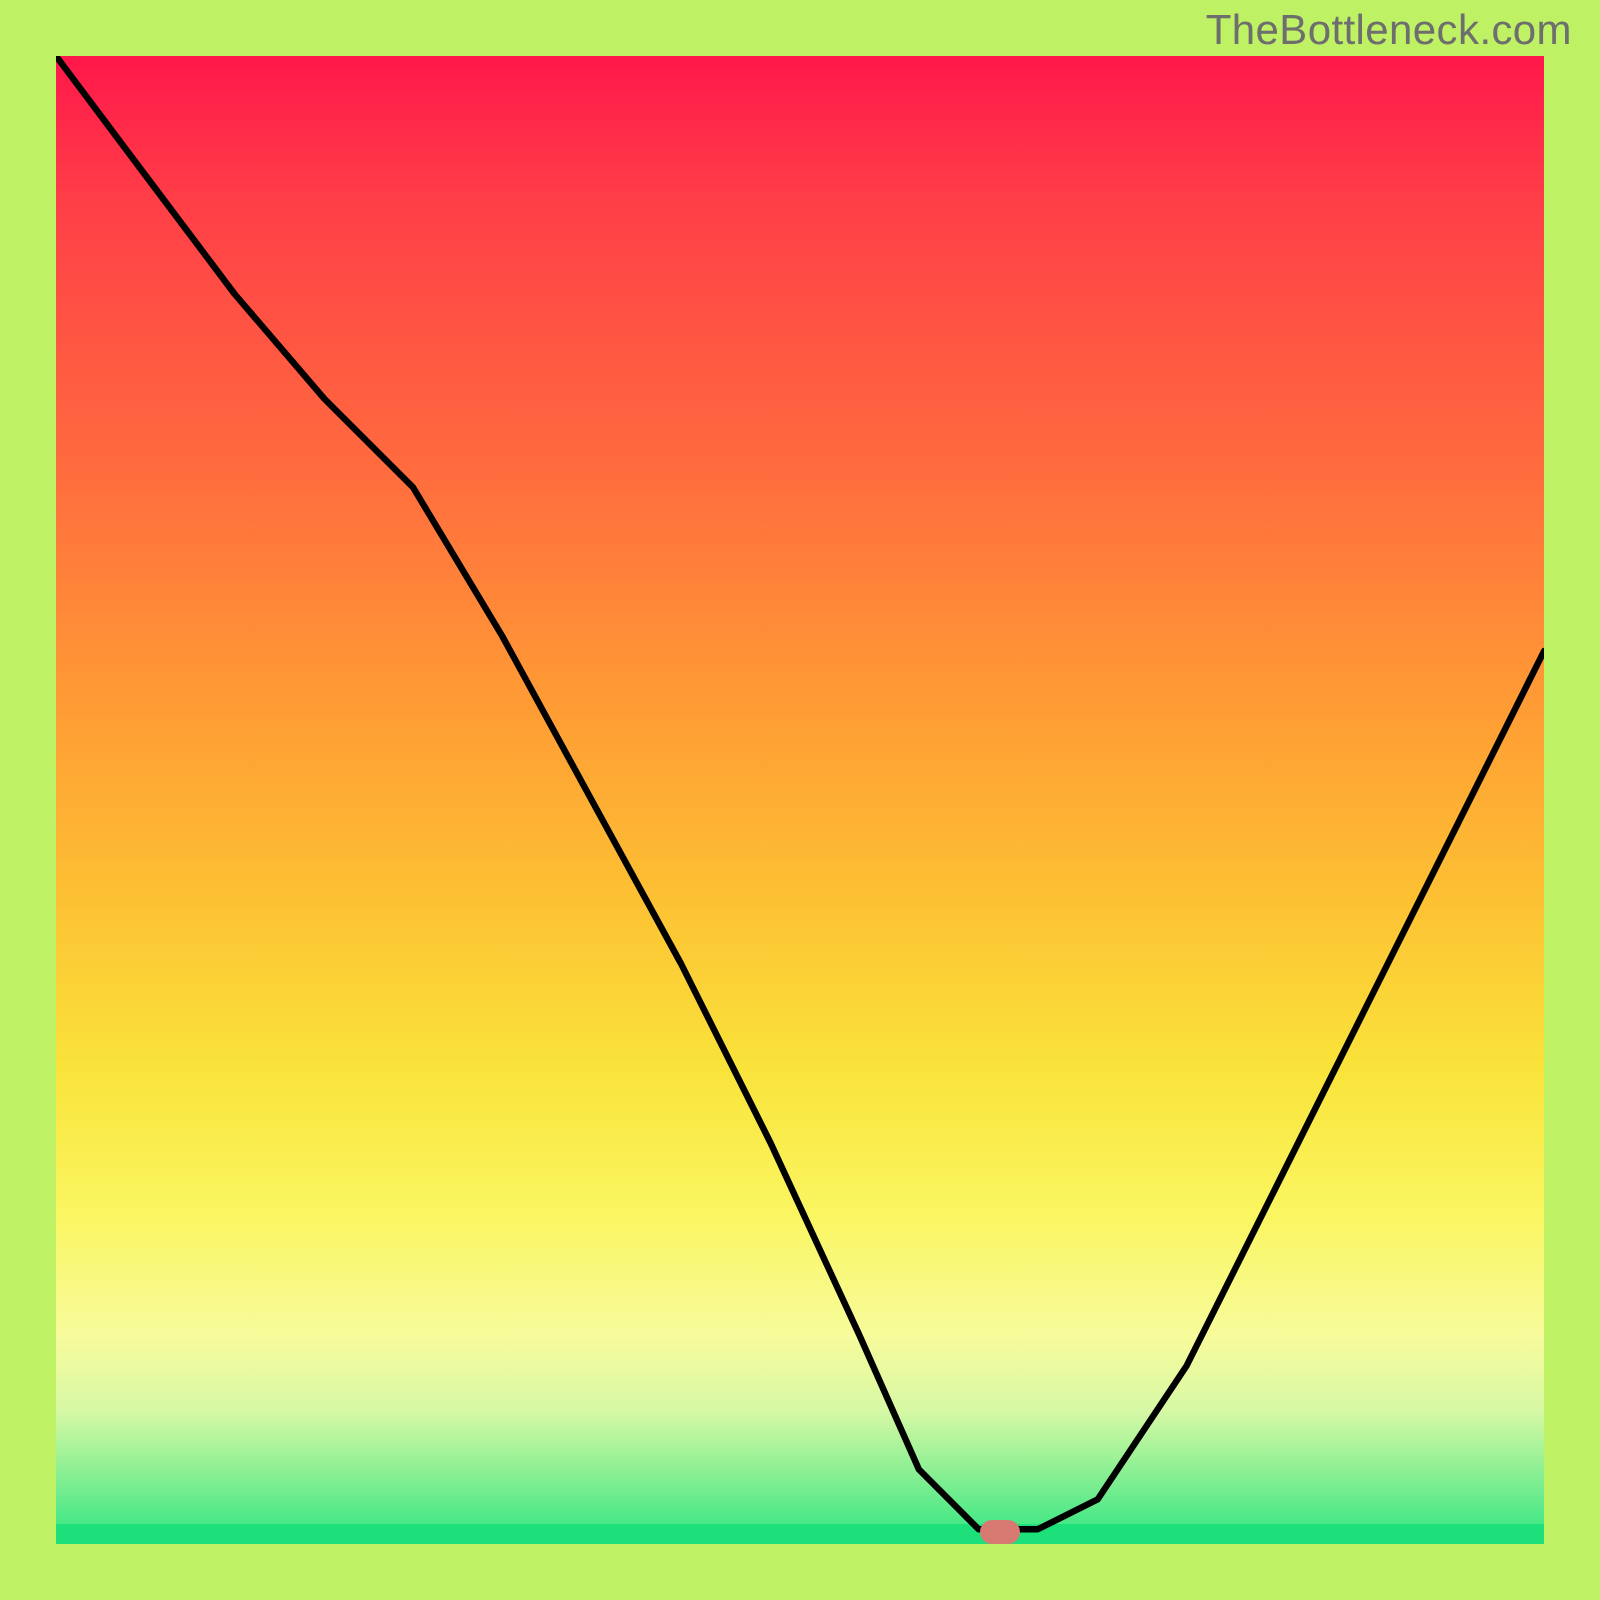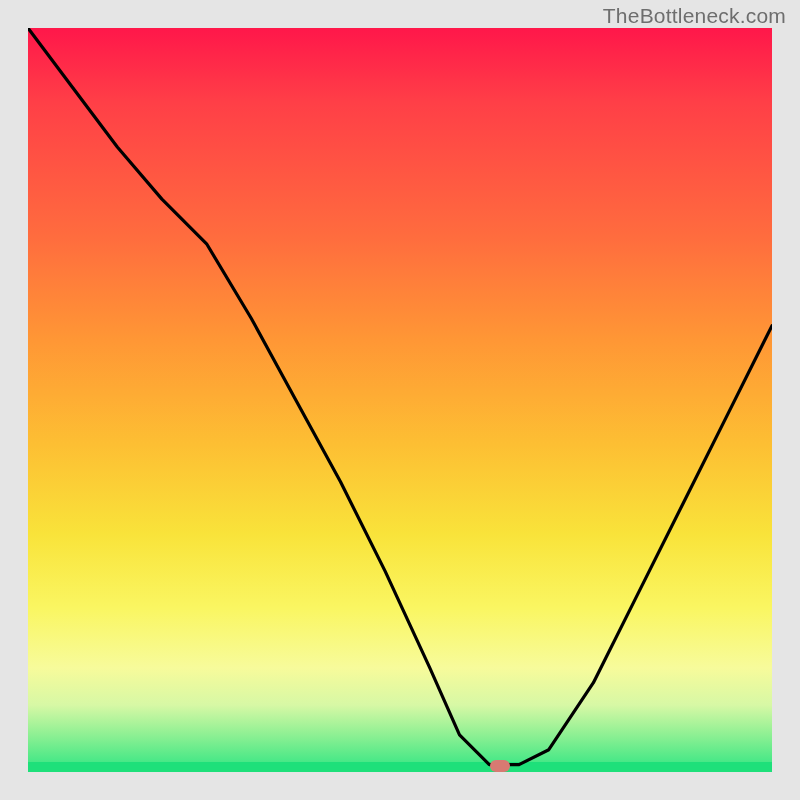--- a/index.html
+++ b/index.html
@@ -8,21 +8,21 @@
     width: 800px;
     height: 800px;
     background: #000;
     overflow: hidden;
     font-family: Arial, Helvetica, sans-serif;
   }
   .frame {
     position: relative;
     width: 800px;
     height: 800px;
-    background: #e5e5e5;
+    background: #bef264;
   }
   
   .plot-area {
     position: absolute;
     left: 28px;
     top: 28px;
     width: 744px;   
     height: 744px;  
     overflow: hidden;
   }

